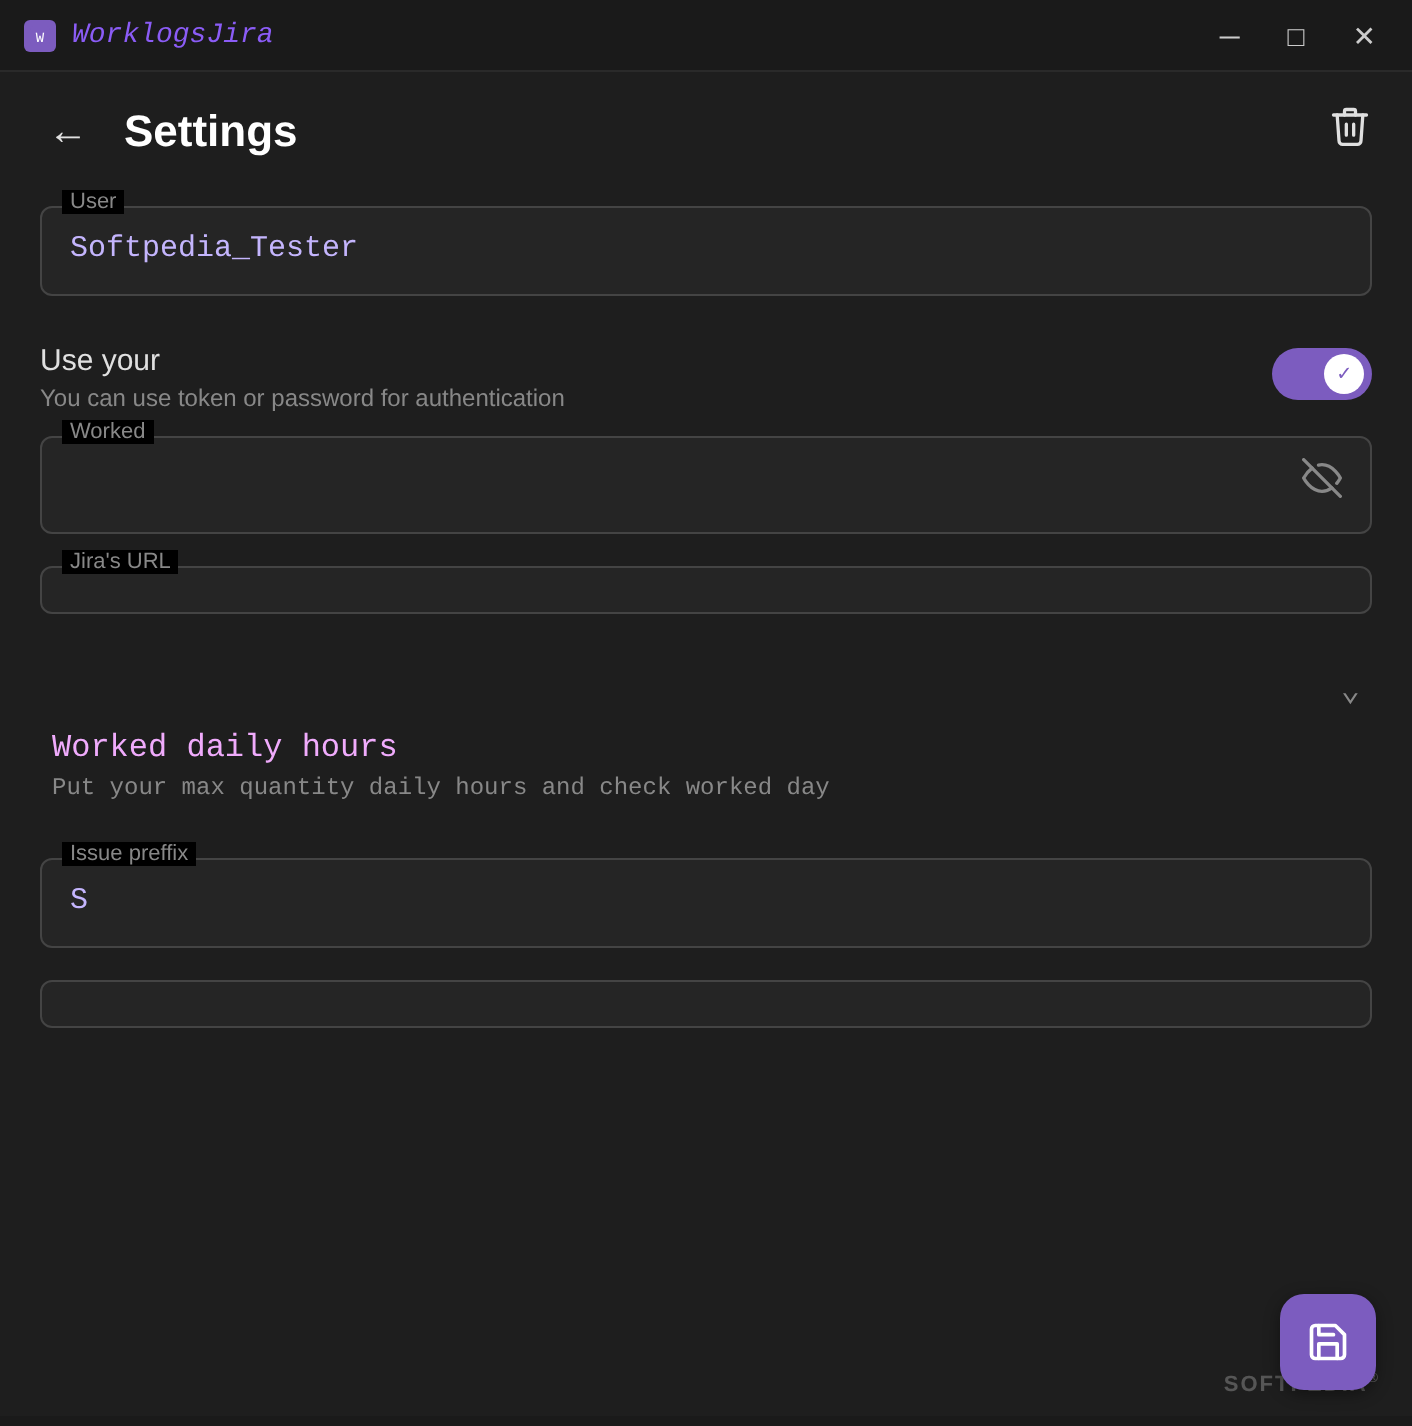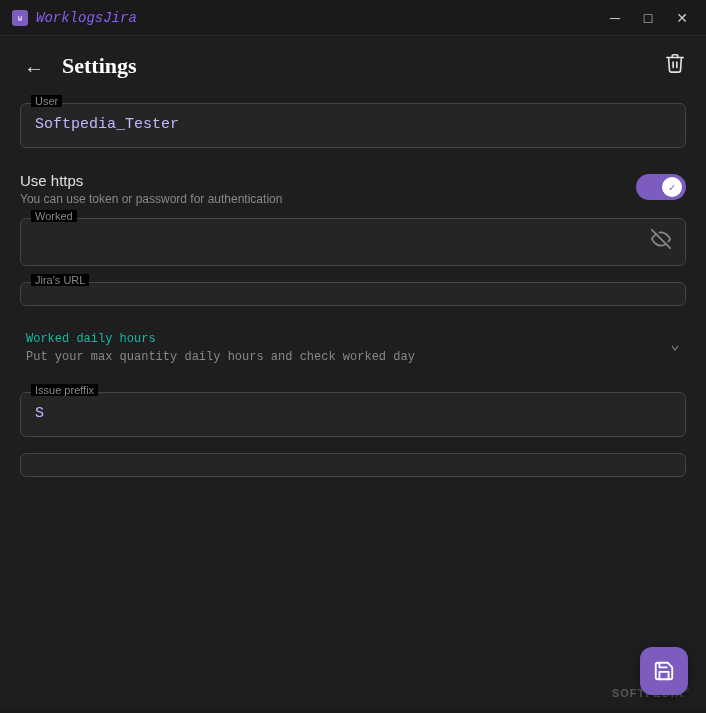--- a/index.html
+++ b/index.html
@@ -77,21 +77,21 @@
       color: #e0e0e0;
       cursor: pointer;
       font-size: 20px;
       line-height: 1;
       padding: 2px 4px;
     }
     .page-title {
       font-size: 22px;
       font-weight: 600;
       color: #ffffff;
-      font-family: Liberation Serif, serif;
+      font-family: Liberation Sans, sans-serif;
     }
     .delete-btn {
       background: none;
       border: none;
       color: #e0e0e0;
       cursor: pointer;
       font-size: 18px;
     }
 
     
@@ -207,24 +207,25 @@
       align-items: flex-start;
       justify-content: space-between;
       padding: 10px 6px 12px 6px;
       margin-bottom: 16px;
       cursor: pointer;
     }
     .expandable-text {
       flex: 1;
     }
     .expandable-title {
-      font-size: 12px;
-      color: #14b8a6;
+      font-size: 16px;
+      color: #f0abfc;
       font-family: 'Courier New', Courier, monospace;
       font-weight: 500;
+      margin-top: 32px;
     }
     .expandable-desc {
       font-size: 12px;
       color: #888;
       font-family: Liberation Mono, monospace;
       margin-top: 4px;
     }
     .chevron {
       color: #888;
       font-size: 16px;
@@ -303,21 +304,21 @@
 
 <div class="content">
 
   <div class="field-group">
     <span class="field-label">User</span>
     <input class="field-input" type="text" value="Softpedia_Tester" style="">
   </div>
 
   <div class="toggle-row">
     <div class="toggle-text">
-      <div class="toggle-title">Use https</div>
+      <div class="toggle-title">Use your</div>
       <div class="toggle-desc">You can use token or password for authentication</div>
     </div>
     <label class="toggle-switch">
 
       <div class="toggle-track">
         <div class="toggle-thumb"></div>
       </div>
     </label>
   </div>
 

